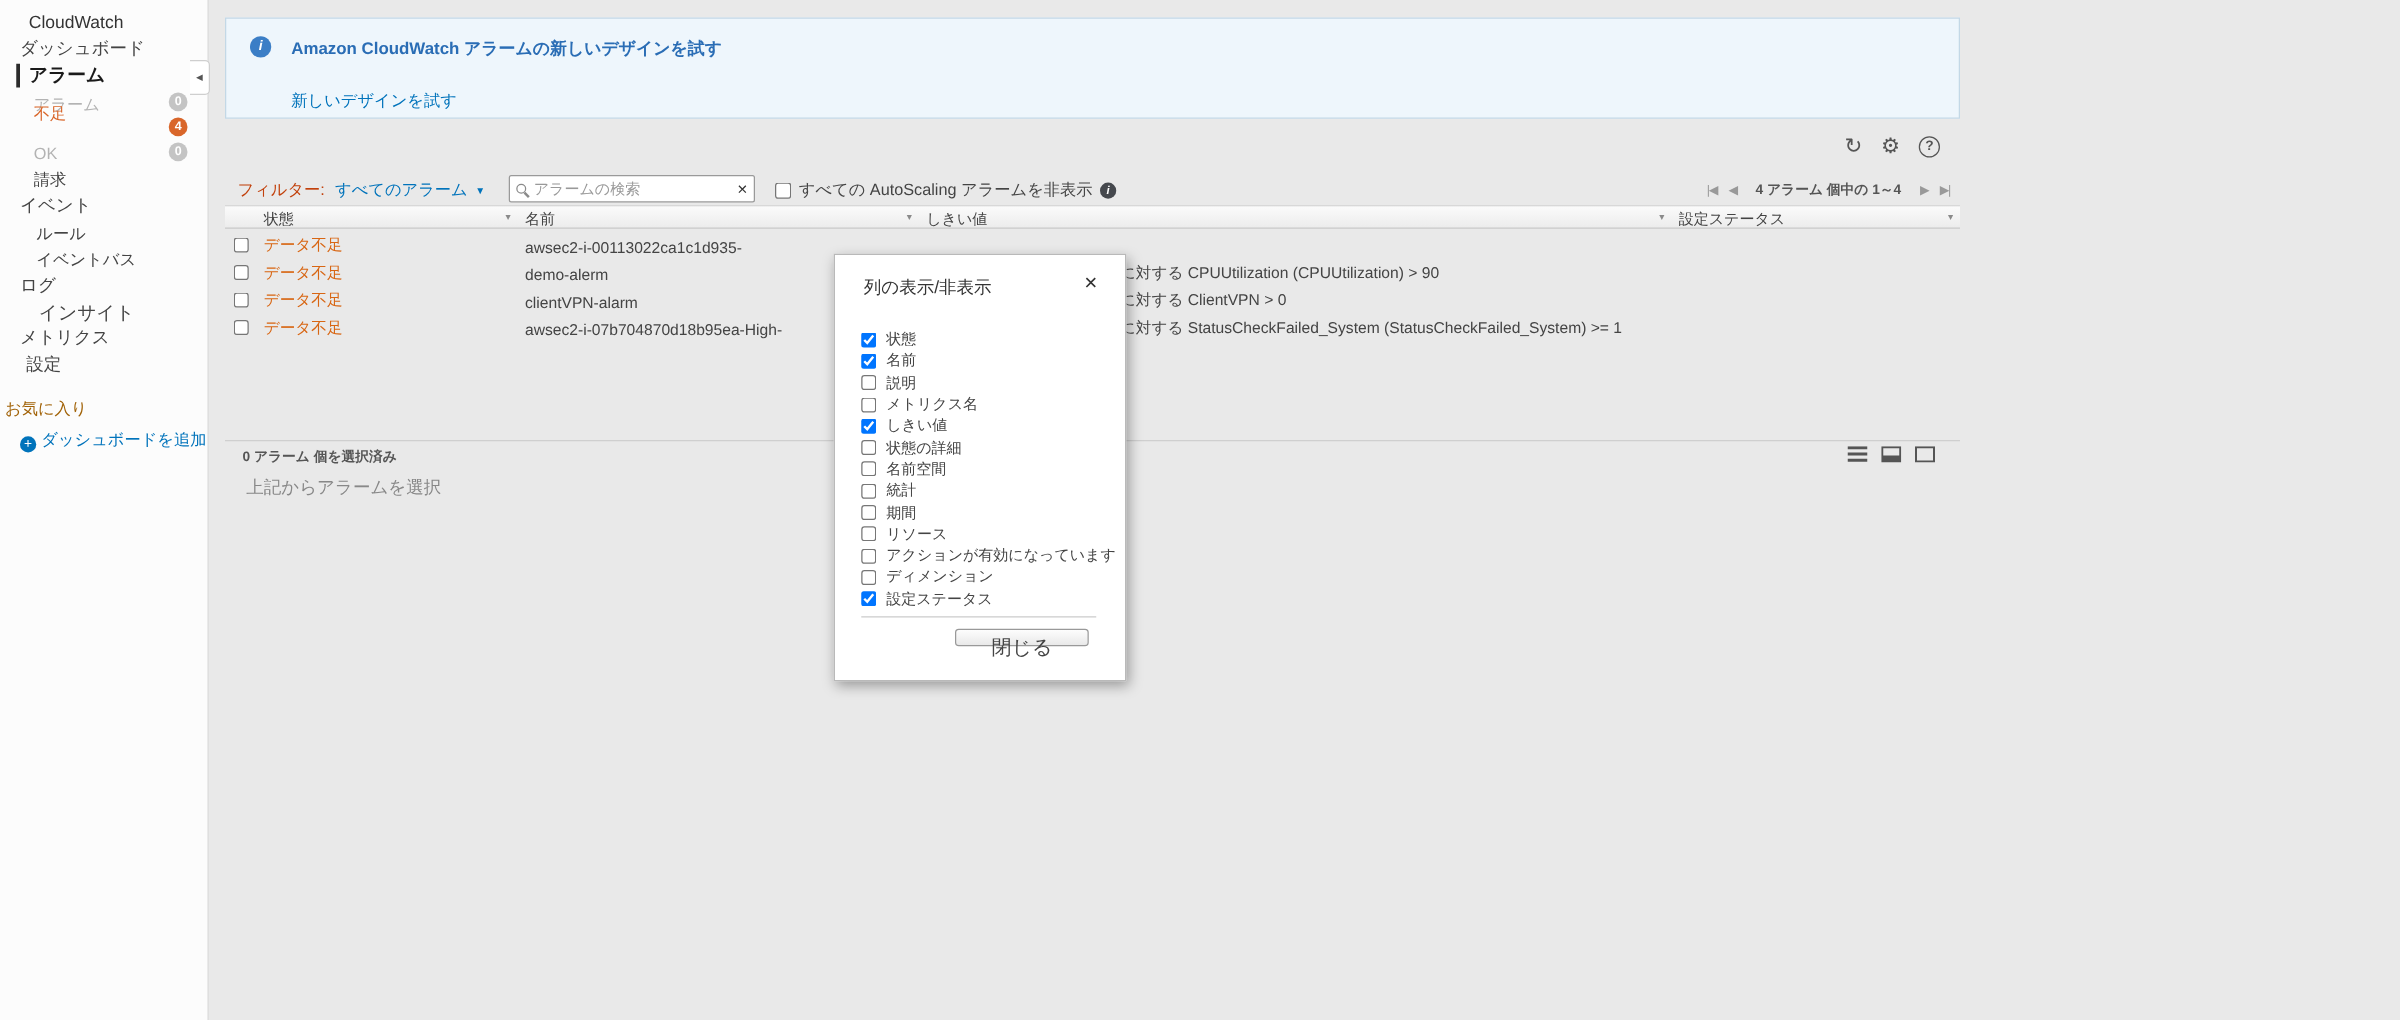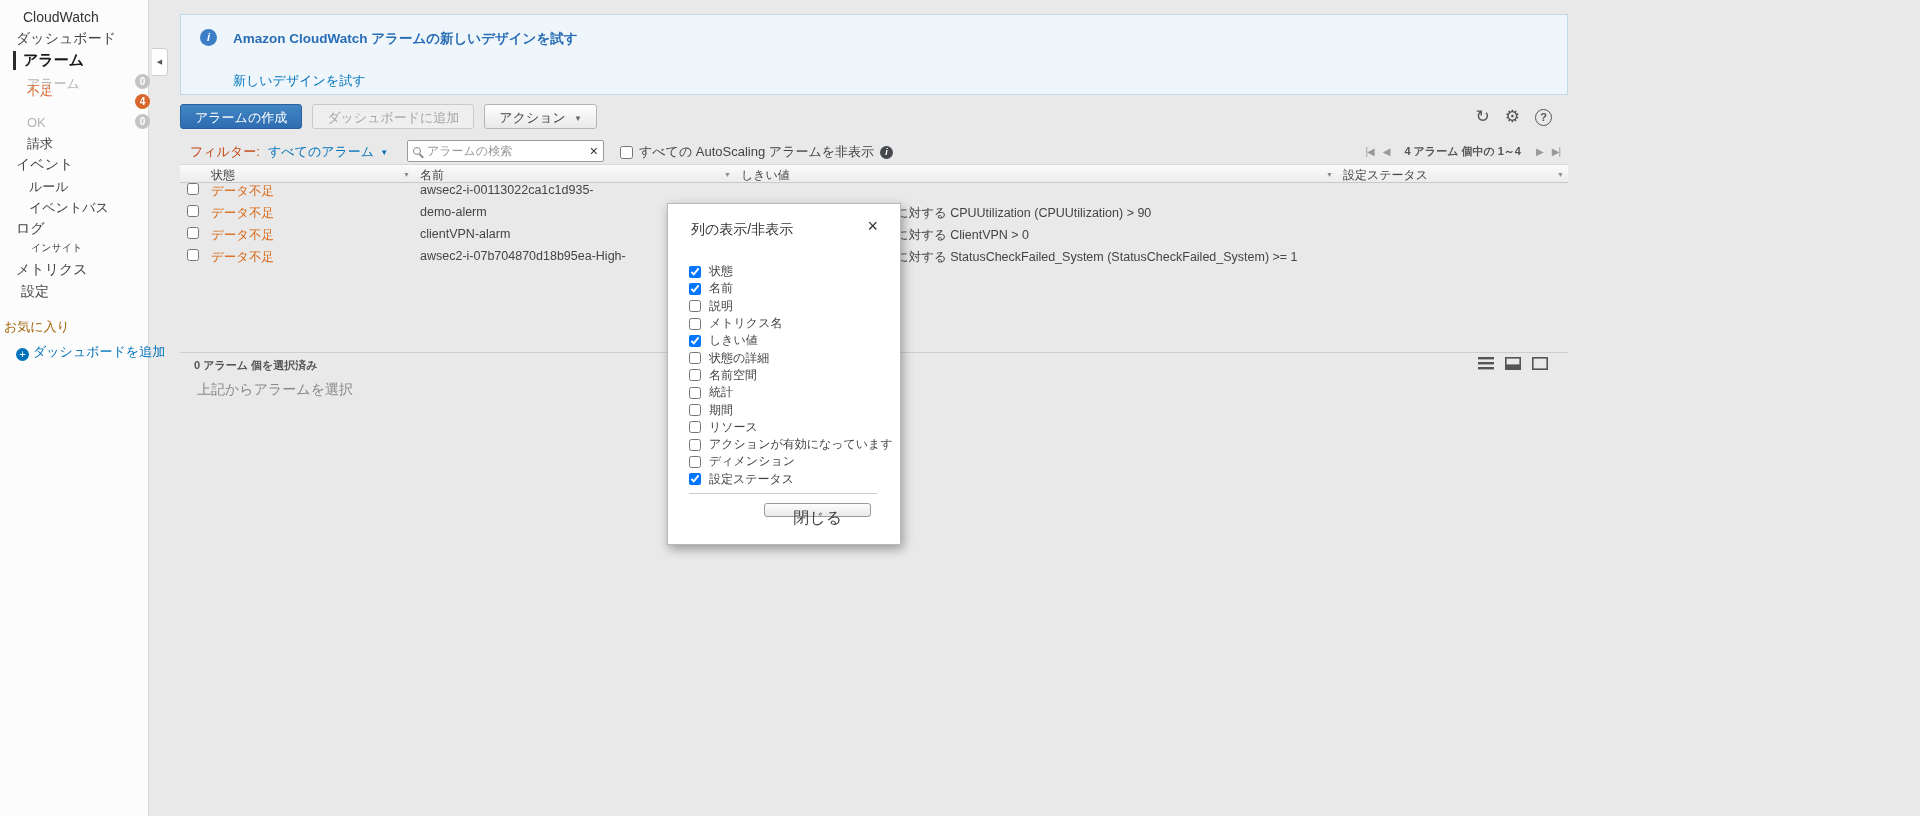--- a/index.html
+++ b/index.html
@@ -5,34 +5,34 @@
   * { margin:0; padding:0; box-sizing:border-box; }
   html,body { width:1920px; height:816px; }
   body {
     background:#e9e9e9;
     font-family:"Liberation Sans", sans-serif;
     color:#444;
     position:relative;
     overflow:hidden;
   }
   
-  .sidebar { position:absolute; left:0; top:0; width:149px; height:816px; background:#fcfcfc; border-right:1px solid #d8d8d8;text-decoration:underline; }
+  .sidebar { position:absolute; left:0; top:0; width:167px; height:816px; background:#fcfcfc; border-right:1px solid #d8d8d8;text-decoration:underline; }
   .sb { position:absolute; white-space:nowrap; cursor:pointer; }
   .sb-title     { top:9px;  left:23px; font-size:14px; color:#333; cursor:default; }
   .sb-dash      { top:30px; left:16px; font-size:14px; }
   .sb-alarms    { top:51px; left:13px; font-size:15px; font-weight:bold; color:#1a1a1a; border-left:3px solid #2b2b2b; padding-left:7px; }
   .sb-sub1      { top:75px;  left:27px; font-size:13px; color:#b3b3b3; }
   .sb-sub2      { top:82px;  left:27px; font-size:13px; color:#d9662a; }
   .sb-sub3      { top:115px; left:27px; font-size:13px; color:#b3b3b3; }
   .sb-billing   { top:135px; left:27px; font-size:13px; }
   .sb-events    { top:156px; left:16px; font-size:14px; }
   .sb-rules     { top:178px; left:29px; font-size:13px; }
   .sb-eventbus  { top:199px; left:29px; font-size:13px; }
   .sb-logs      { top:220px; left:16px; font-size:14px; }
-  .sb-insights  { top:241px; left:31px; font-size:10px; }
+  .sb-insights  { top:241px; left:31px; font-size:15px; }
   .sb-metrics   { top:261px; left:16px; font-size:14px; }
   .sb-settings  { top:283px; left:21px; font-size:14px; }
   .sb-fav       { top:318px; left:4px; font-size:13px; color:#a16207; cursor:default; }
   .sb-adddash   { top:343px; left:16px; font-size:13px; color:#0073bb; }
   .badge { position:absolute; left:135px; width:15px; height:15px; border-radius:50%; color:#fff;
            font-size:10px; font-weight:bold; text-align:center; line-height:15px; }
   .badge.orange { background:#d9662a; top:94px; }
   .badge.gray1  { background:#c4c4c4; top:74px; }
   .badge.gray2  { background:#c4c4c4; top:114px; }
   .plus-icon { display:inline-block; width:13px; height:13px; background:#0073bb; color:#fff; border-radius:50%;
@@ -82,21 +82,21 @@
   .pager { position:absolute; right:8px; top:4px; display:flex; align-items:center; gap:9px; }
   .pg { font-size:10px; color:#999; letter-spacing:-1px; cursor:pointer; }
   .pgtext { font-size:11px; font-weight:bold; color:#555; letter-spacing:0; margin:0 6px; }
   
   .table { position:absolute; left:0; top:164px; width:1388px; }
   .thead { display:flex; height:19px; background:linear-gradient(#fbfbfb,#ececec);
            border-top:1px solid #d8d8d8; border-bottom:1px solid #c9c9c9; }
   .th { position:relative; font-size:12px; color:#444; padding:2px 14px 0 6px; cursor:pointer; }
   .hcaret { position:absolute; right:4px; top:6px; font-size:7px; color:#8a8a8a; }
   .c0 { width:25px; } .c1 { width:209px; } .c2 { width:321px; } .c3 { width:602px; } .c4 { width:231px; }
-  .tr { display:flex; height:22px; align-items:flex-start; font-size:12.5px; color:#444; }
+  .tr { display:flex; height:22px; align-items:flex-end; font-size:12.5px; color:#444; }
   .td { padding:0 6px 0 6px; overflow:hidden; white-space:nowrap; }
   .td.c0 { padding-left:7px; } .td.c0 input { width:12px; height:12px; }
   .state { color:#d86613; }
   
   .bottombar { position:absolute; left:0; top:352px; width:1388px; border-top:1px solid #cfcfcf; }
   .sel-count { position:absolute; left:14px; top:5px; font-size:11px; font-weight:bold; color:#555; }
   .viewicons { position:absolute; right:20px; top:4px; display:flex; gap:11px; }
   .viewicons svg { cursor:pointer; display:block; }
   .sel-hint { position:absolute; left:17px; top:381px; font-size:14px; color:#888; }
   
@@ -143,27 +143,20 @@
 </div>
 
 <div class="main">
 
   <div class="banner">
     <div class="info-icon">i</div>
     <div class="banner-title">Amazon CloudWatch アラームの新しいデザインを試す</div>
     <a class="banner-link">新しいデザインを試す</a>
   </div>
 
-  <div class="toolbar">
-    <button class="btn primary">アラームの作成</button>
-    <button class="btn disabled">ダッシュボードに追加</button>
-    <button class="btn menu">
-      <span>アクション</span><span class="caret">▼</span>
-    </button>
-  </div>
   <div class="toolbar-icons">
     <span class="ticon">↻</span>
     <span class="ticon">⚙</span>
     <span class="help-icon">?</span>
   </div>
 
   <div class="filterbar">
     <span class="f-label">フィルター:</span>
     <span class="f-scope">
       <span>すべてのアラーム</span><span class="caret">▼</span>

